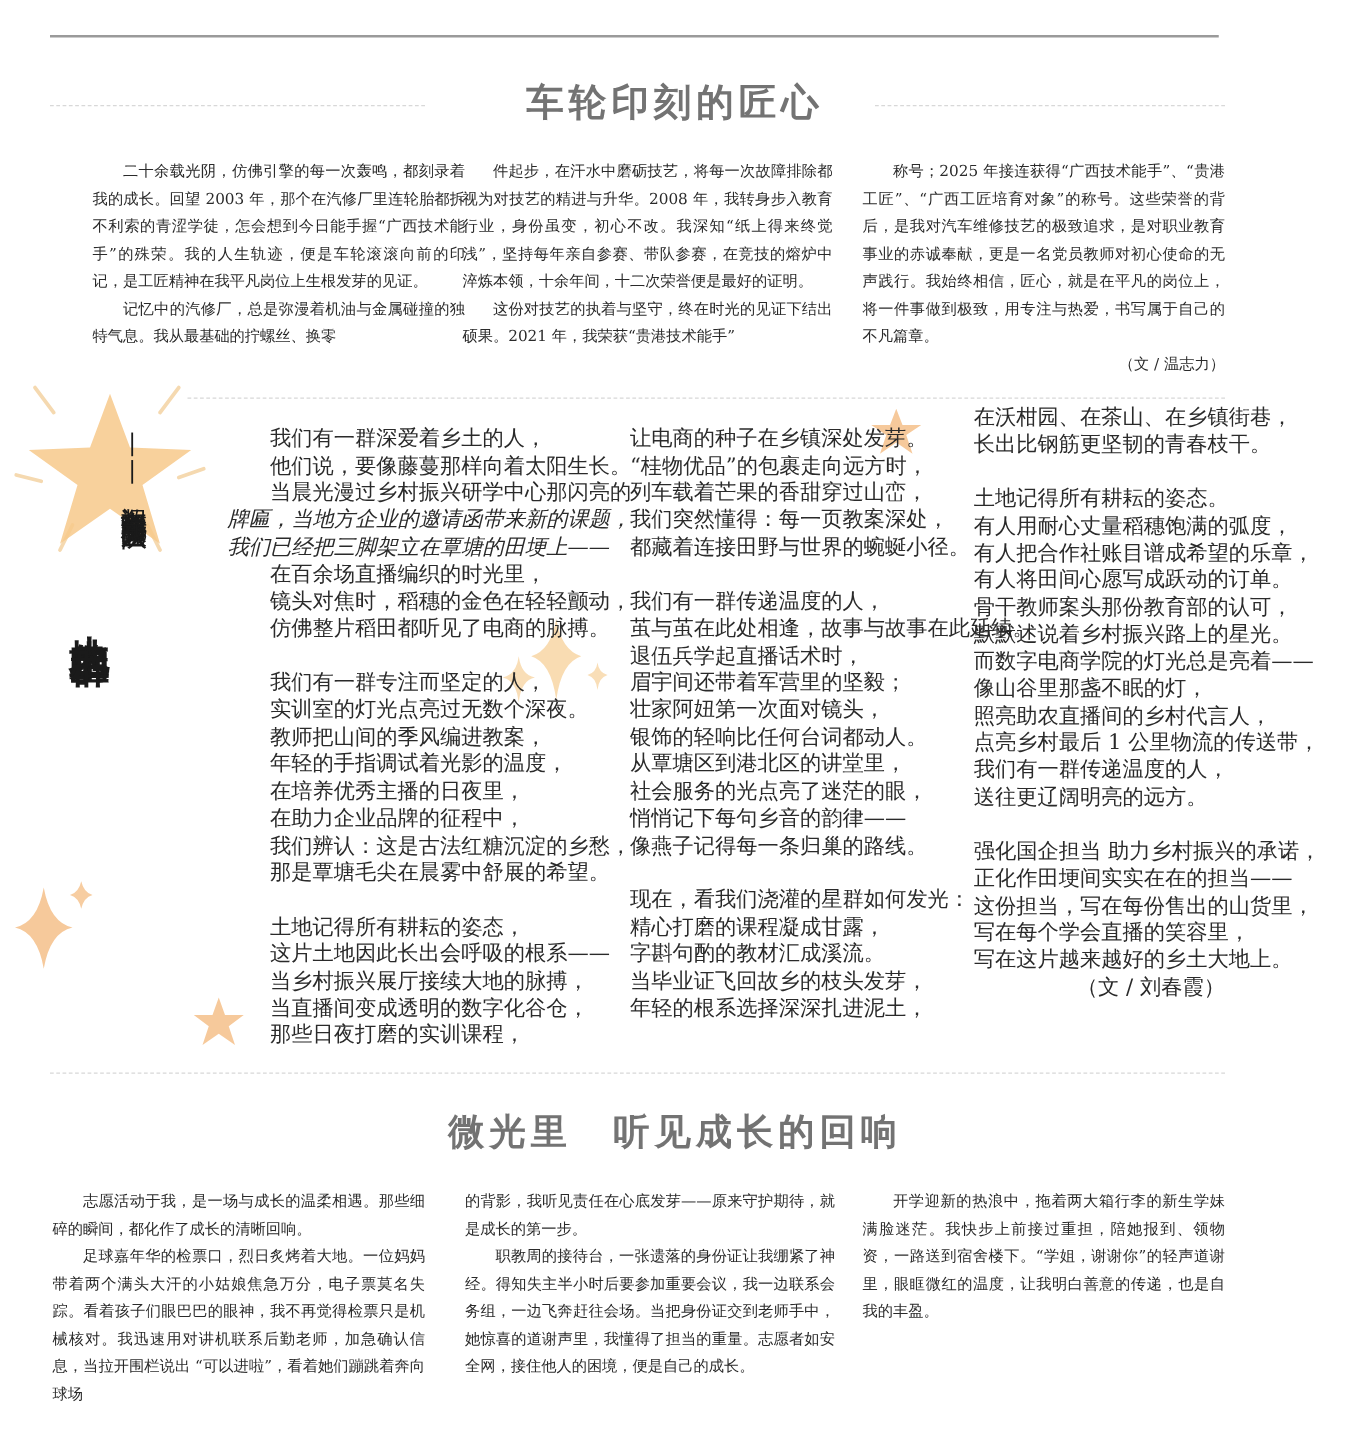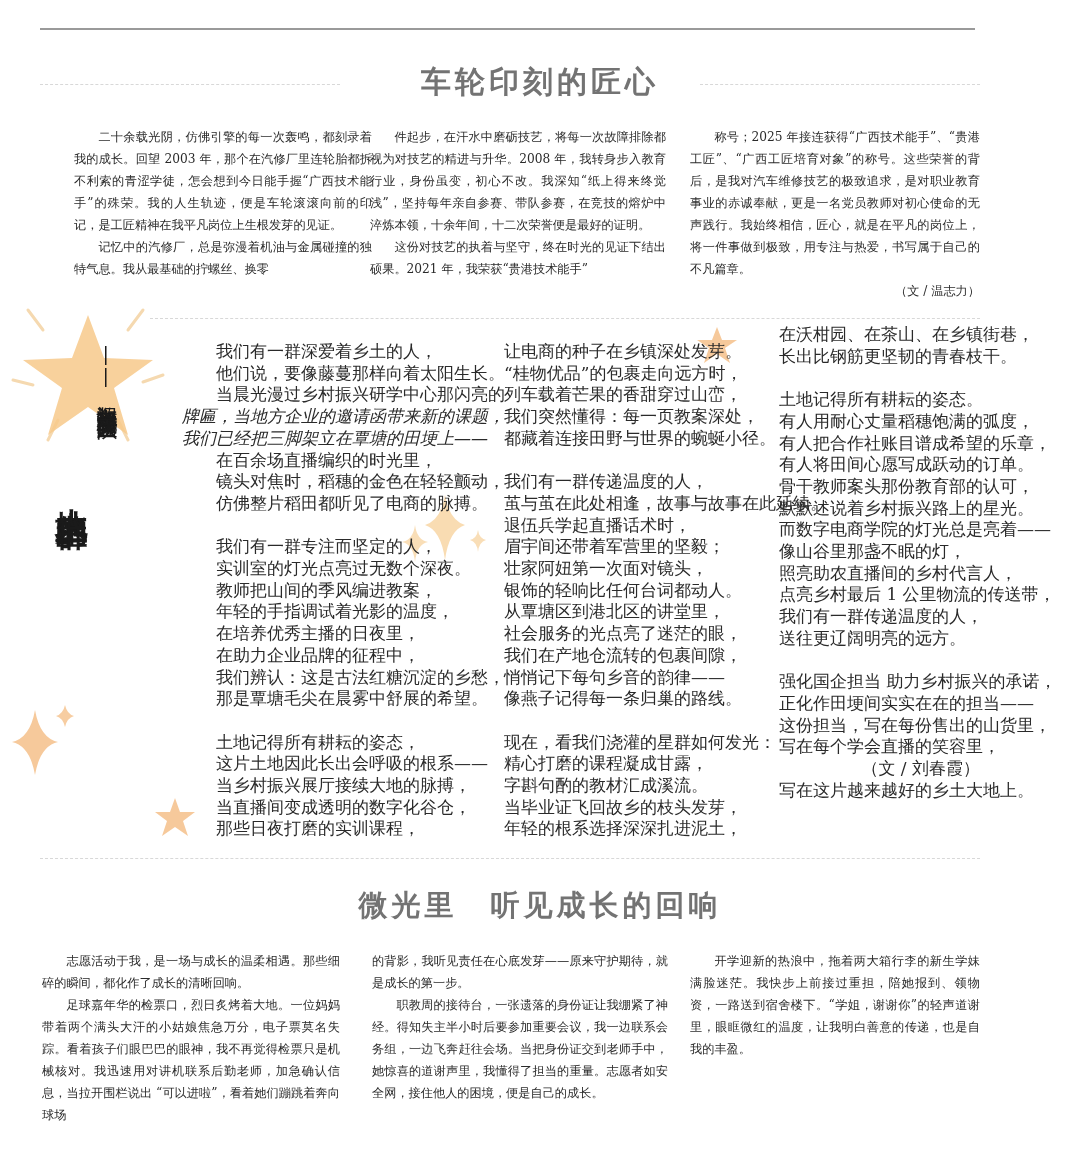--- a/index.html
+++ b/index.html
@@ -108,21 +108,20 @@
     <div class="ln">都藏着连接田野与世界的蜿蜒小径。</div>
     <div class="gap"></div>
     <div class="ln">我们有一群传递温度的人，</div>
     <div class="ln">茧与茧在此处相逢，故事与故事在此延续。</div>
     <div class="ln">退伍兵学起直播话术时，</div>
     <div class="ln">眉宇间还带着军营里的坚毅；</div>
     <div class="ln">壮家阿妞第一次面对镜头，</div>
     <div class="ln">银饰的轻响比任何台词都动人。</div>
     <div class="ln">从覃塘区到港北区的讲堂里，</div>
     <div class="ln">社会服务的光点亮了迷茫的眼，</div>
-    <div class="ln">我们在产地仓流转的包裹间隙，</div>
     <div class="ln">悄悄记下每句乡音的韵律——</div>
     <div class="ln">像燕子记得每一条归巢的路线。</div>
     <div class="gap"></div>
     <div class="ln">现在，看我们浇灌的星群如何发光：</div>
     <div class="ln">精心打磨的课程凝成甘露，</div>
     <div class="ln">字斟句酌的教材汇成溪流。</div>
     <div class="ln">当毕业证飞回故乡的枝头发芽，</div>
     <div class="ln">年轻的根系选择深深扎进泥土，</div>
   </div>
 <div class="poem" id="a2c2" style="left:745px;top:324px;width:235px;">
@@ -139,22 +138,22 @@
     <div class="ln">像山谷里那盏不眠的灯，</div>
     <div class="ln">照亮助农直播间的乡村代言人，</div>
     <div class="ln">点亮乡村最后 1 公里物流的传送带，</div>
     <div class="ln">我们有一群传递温度的人，</div>
     <div class="ln">送往更辽阔明亮的远方。</div>
     <div class="gap"></div>
     <div class="ln">强化国企担当 助力乡村振兴的承诺，</div>
     <div class="ln">正化作田埂间实实在在的担当——</div>
     <div class="ln">这份担当，写在每份售出的山货里，</div>
     <div class="ln">写在每个学会直播的笑容里，</div>
+    <div class="ln">写在这片越来越好的乡土大地上。</div>
     <div class="ln byline" style="text-align: right;">（文 / 刘春霞）</div>
-    <div class="ln">写在这片越来越好的乡土大地上。</div>
   </div>
 
 <div class="dotline" style="left:40px;top:858px;width:940px;"></div>
 
 <div class="title" style="top:886px;font-size:29px;">微光里　听见成长的回响</div>
 
 <div class="col" id="a3c0" style="left:42px;top:950px;width:298px;">
     <p>志愿活动于我，是一场与成长的温柔相遇。那些细碎的瞬间，都化作了成长的清晰回响。</p>
     <p>足球嘉年华的检票口，烈日炙烤着大地。一位妈妈带着两个满头大汗的小姑娘焦急万分，电子票莫名失踪。看着孩子们眼巴巴的眼神，我不再觉得检票只是机械核对。我迅速用对讲机联系后勤老师，加急确认信息，当拉开围栏说出 “可以进啦”，看着她们蹦跳着奔向球场</p>
   </div>

